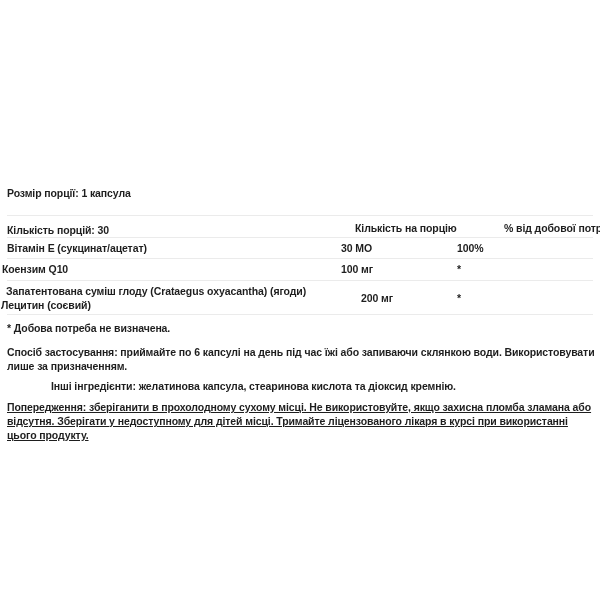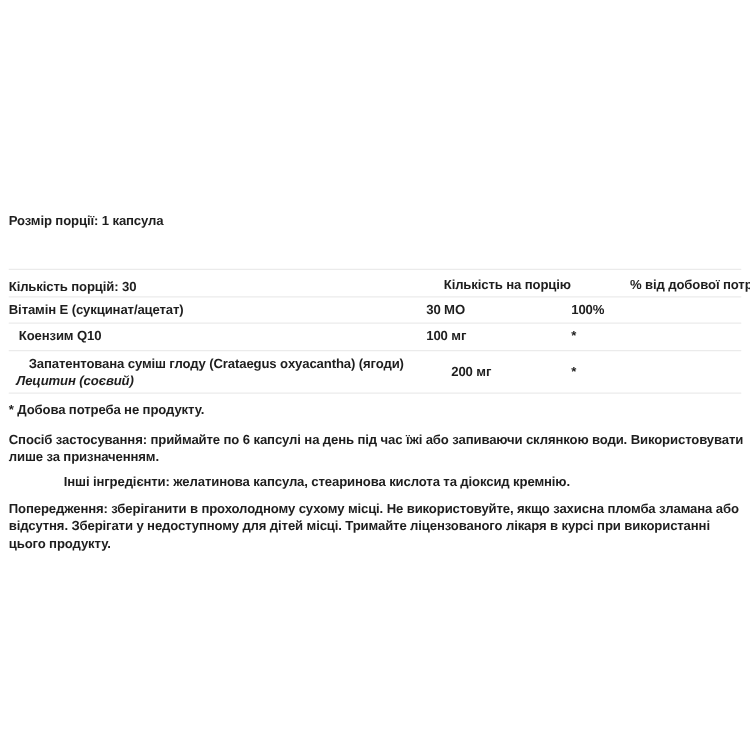--- a/index.html
+++ b/index.html
@@ -13,54 +13,54 @@
     }
     .abs { position: absolute; white-space: nowrap; line-height: 14px; }
     .hr { position: absolute; left: 7px; width: 586px; height: 1px; background: #ebebeb; }
     .para { position: absolute; left: 7px; width: 588px; line-height: 14px; white-space: normal; }
   </style>
 </head>
 <body>
 
 <div>
 
-  <div class="abs" style="left:7px; top:170px;">Розмір порції: 1 капсула</div>
+  <div class="abs" style="left:7px; top:186px;">Розмір порції: 1 капсула</div>
   <div class="abs" style="left:7px; top:193px;margin-top:30px;">Кількість порцій: 30</div>
 
   <div class="hr" style="top:215px;"></div>
 
   <div>
     <div class="abs" style="left:355px; top:221px;">Кількість на порцію</div>
     <div class="abs" style="left:457px; top:221px;margin-left:47px;">% від добової потреби**</div>
   </div>
   <div class="hr" style="top:237px;"></div>
 
   <div>
     <div class="abs" style="left:7px; top:241px;">Вітамін Е (сукцинат/ацетат)</div>
     <div class="abs" style="left:341px; top:241px;">30 МО</div>
     <div class="abs" style="left:457px; top:241px;">100%</div>
   </div>
   <div class="hr" style="top:258px;"></div>
 
   <div>
-    <div class="abs" style="left:15px; top:262px;">Коензим Q10</div>
+    <div class="abs" style="left:2px; top:262px;">Коензим Q10</div>
     <div class="abs" style="left:341px; top:262px;">100 мг</div>
     <div class="abs" style="left:457px; top:262px;">*</div>
   </div>
   <div class="hr" style="top:280px;"></div>
 
   <div>
-    <div class="abs" style="left:23px; top:284px;">Запатентована суміш глоду (Crataegus oxyacantha) (ягоди)</div>
-    <div class="abs" style="left:13px; top:298px;font-style:italic;">Лецитин (соєвий)</div>
+    <div class="abs" style="left:6px; top:284px;">Запатентована суміш глоду (Crataegus oxyacantha) (ягоди)</div>
+    <div class="abs" style="left:1px; top:298px;">Лецитин (соєвий)</div>
     <div class="abs" style="left:361px; top:291px;">200 мг</div>
     <div class="abs" style="left:457px; top:291px;">*</div>
   </div>
   <div class="hr" style="top:314px;"></div>
 
-  <div class="abs" style="left:7px; top:321px;">* Добова потреба не продукту.</div>
+  <div class="abs" style="left:7px; top:321px;">* Добова потреба не визначена.</div>
 
   <div class="para" style="top:345px;">Спосіб застосування: приймайте по 6 капсулі на день під час їжі або запиваючи склянкою води. Використовувати лише за призначенням.</div>
 
   <div class="para" style="top:379px;margin-left:44px;">Інші інгредієнти: желатинова капсула, стеаринова кислота та діоксид кремнію.</div>
 
-  <div class="para" style="top:400px;">Попередження: зберіганити в прохолодному сухому місці.  Не використовуйте, якщо захисна пломба зламана або відсутня. Зберігати у недоступному для дітей місці. Тримайте ліцензованого лікаря в курсі при використанні цього продукту.</div>
+  <div class="para" style="top:400px;text-decoration:underline;">Попередження: зберіганити в прохолодному сухому місці.  Не використовуйте, якщо захисна пломба зламана або відсутня. Зберігати у недоступному для дітей місці. Тримайте ліцензованого лікаря в курсі при використанні цього продукту.</div>
 
 </div>
 
 </body></html>

